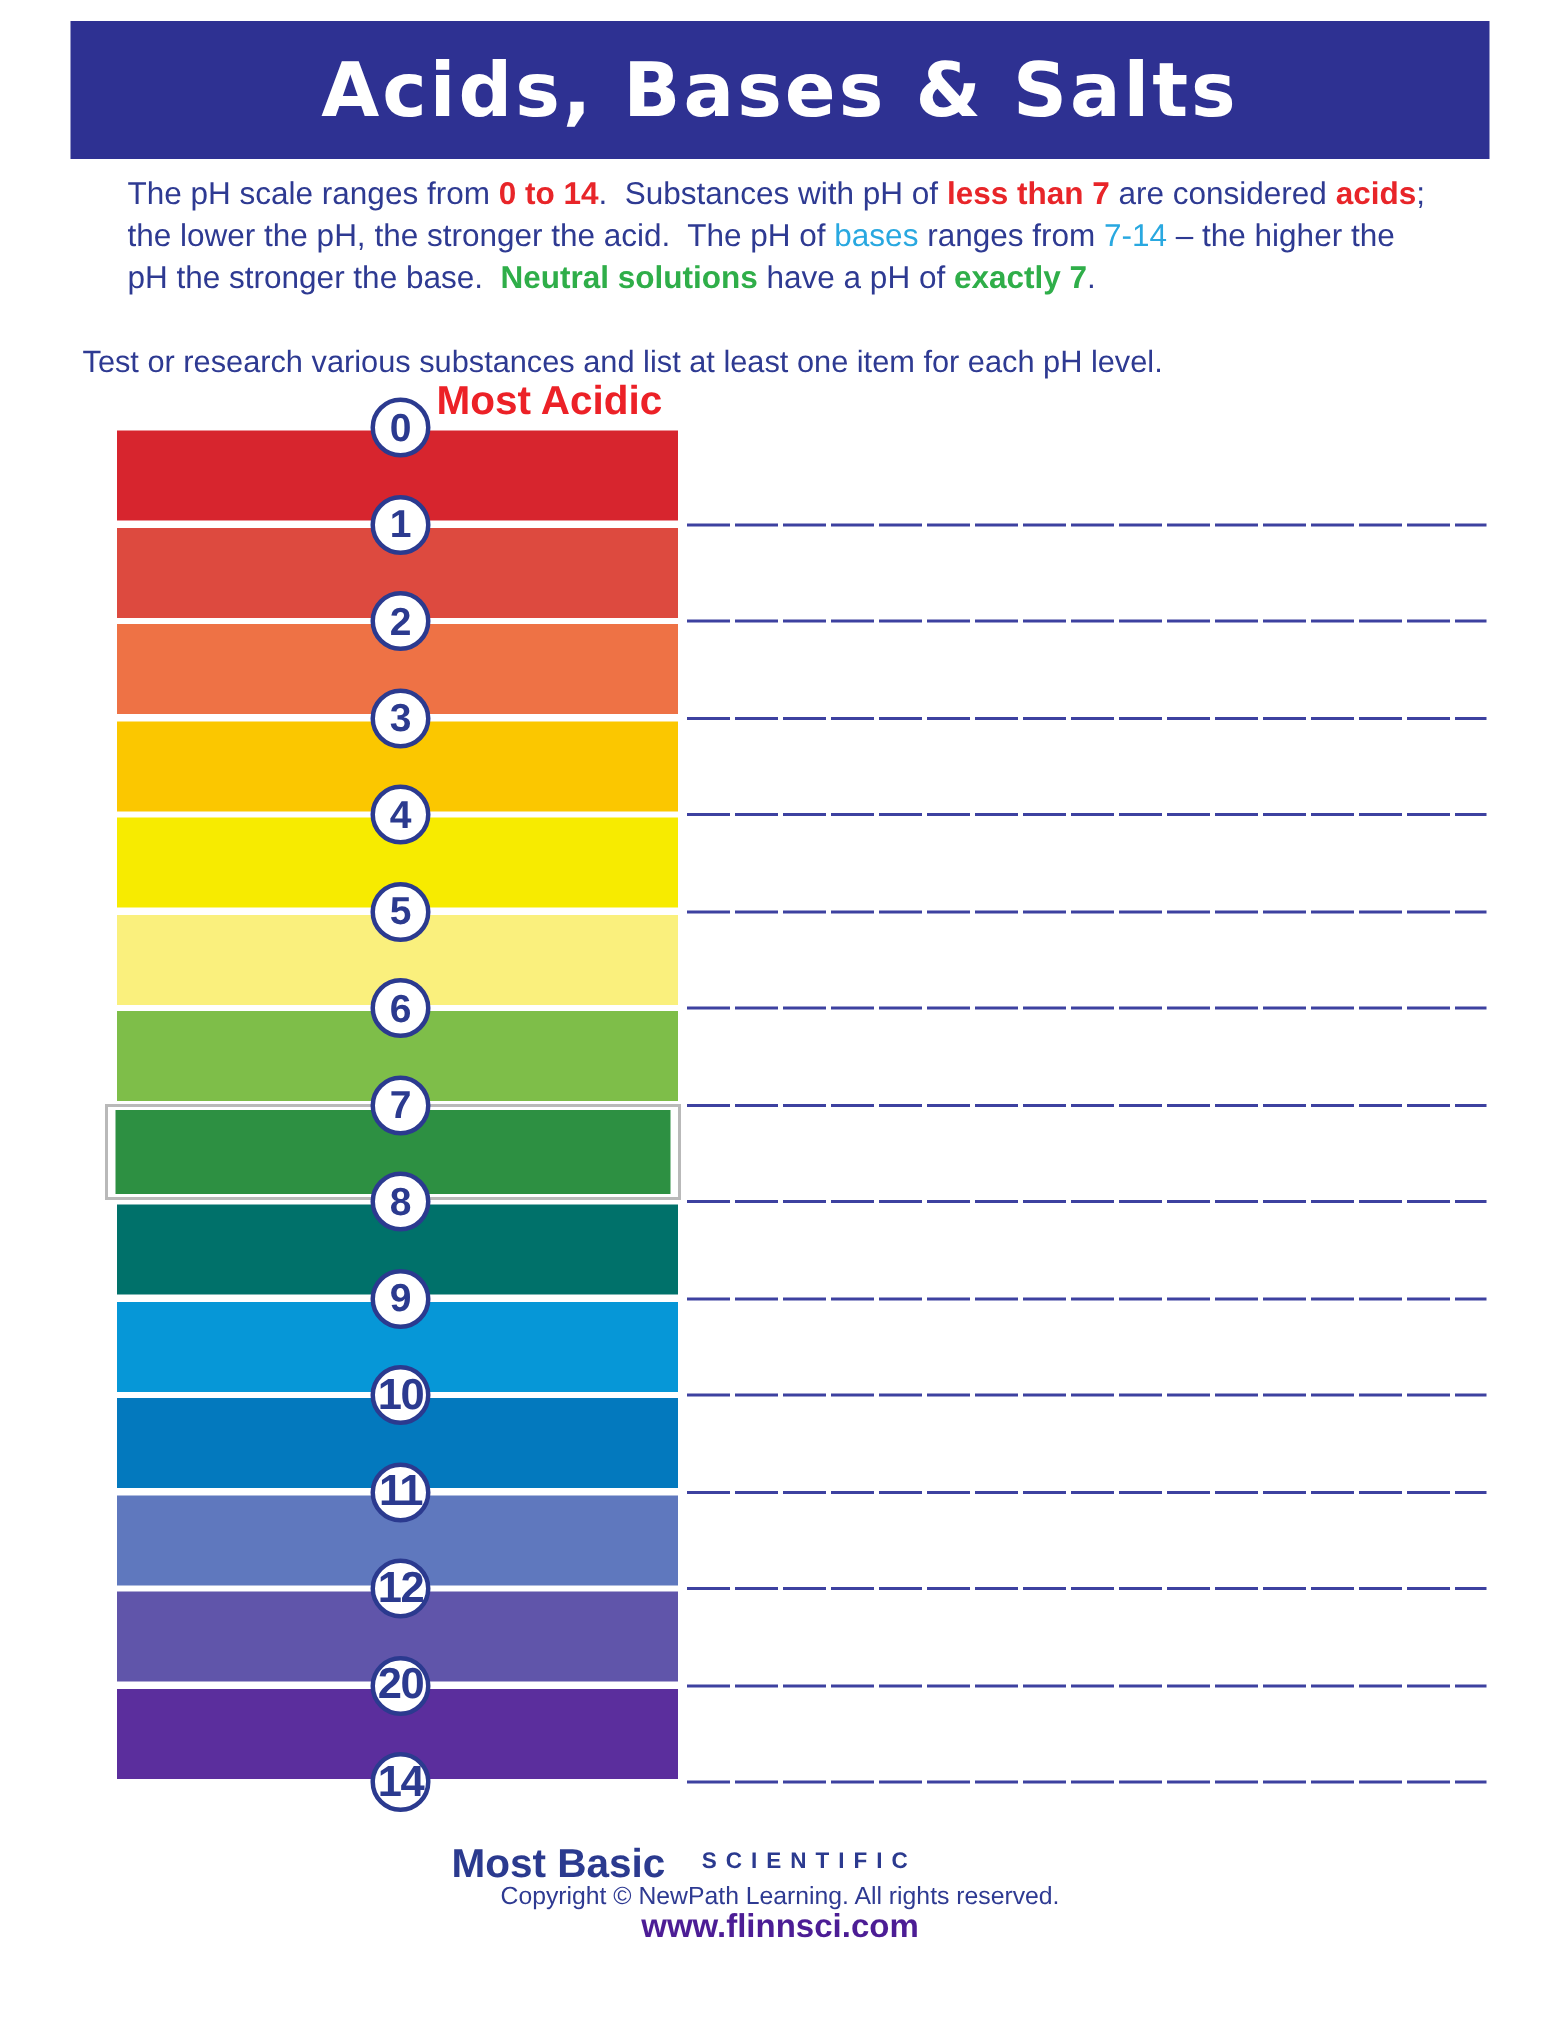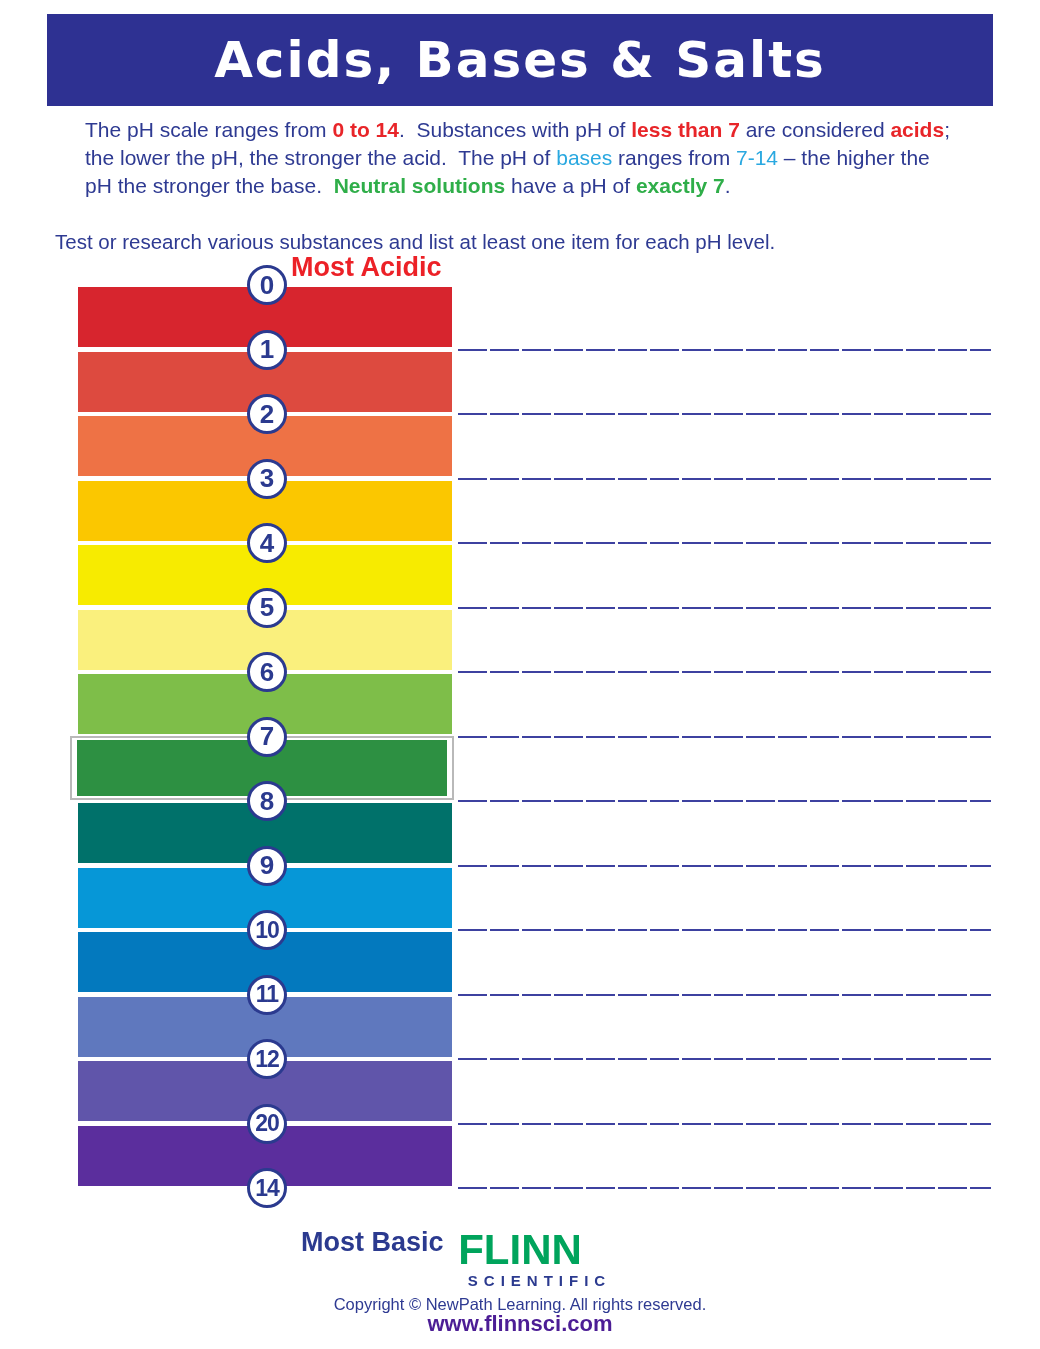--- a/index.html
+++ b/index.html
@@ -35,21 +35,21 @@
     position:absolute;left:70px;width:384px;height:64px;
     border:2px solid #b9b9b9;background:#ffffff;box-sizing:border-box;
   }
   .band-selected-fill{position:absolute;left:5px;right:5px;top:2px;bottom:2px;}
   .ph-circle{
     position:absolute;width:34px;height:34px;border-radius:50%;
     background:#ffffff;border:3px solid #2b3a8f;box-sizing:content-box;
     display:flex;align-items:center;justify-content:center;
     color:#2b3a8f;font-weight:bold;font-size:26px;z-index:5;
   }
-  .ph-circle.two-digit{font-size:23px;letter-spacing:-1px;}
+  .ph-circle.two-digit{font-size:29px;letter-spacing:-1px;}
   .answer-line{
     position:absolute;left:458px;width:533px;height:2px;
     background:repeating-linear-gradient(to right,#3d41a0 0 29px,transparent 29px 32px);
   }
   .scale-label{position:absolute;font-weight:bold;font-size:27px;white-space:nowrap;}
   #label-most-acidic{left:291px;top:252px;color:#ec2127;}
   #label-most-basic{left:301px;top:1191px;color:#2b3a8f;margin-top:36px;}
   
   .footer{position:absolute;left:0;top:1230px;width:1040px;text-align:center;}
   .flinn{
@@ -118,17 +118,16 @@
     <div class="answer-line" style="top: 993.5px;"></div>
     <div class="ph-circle two-digit" style="left: 247px; top: 1039px;">12</div>
     <div class="answer-line" style="top: 1058px;"></div>
     <div class="ph-circle two-digit" style="left: 247px; top: 1103.5px;">20</div>
     <div class="answer-line" style="top: 1122.5px;"></div>
     <div class="ph-circle two-digit" style="left: 247px; top: 1168px;">14</div>
     <div class="answer-line" style="top: 1187px;"></div>
   </div>
 
 <div class="footer">
-  <div class="flinn">FLINN</div>
   <div class="scientific">SCIENTIFIC</div>
   <div class="copyright">Copyright © NewPath Learning. All rights reserved.</div>
   <div class="website">www.flinnsci.com</div>
 </div>
 
 </body></html>

